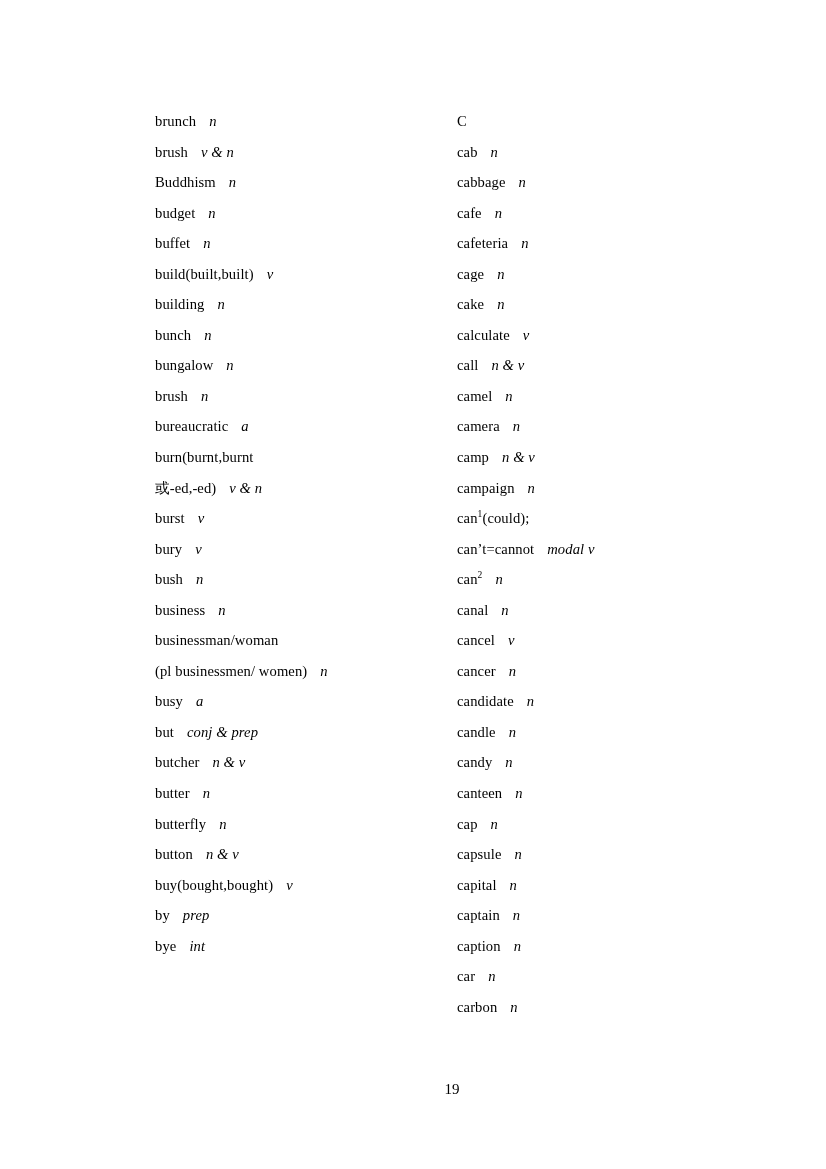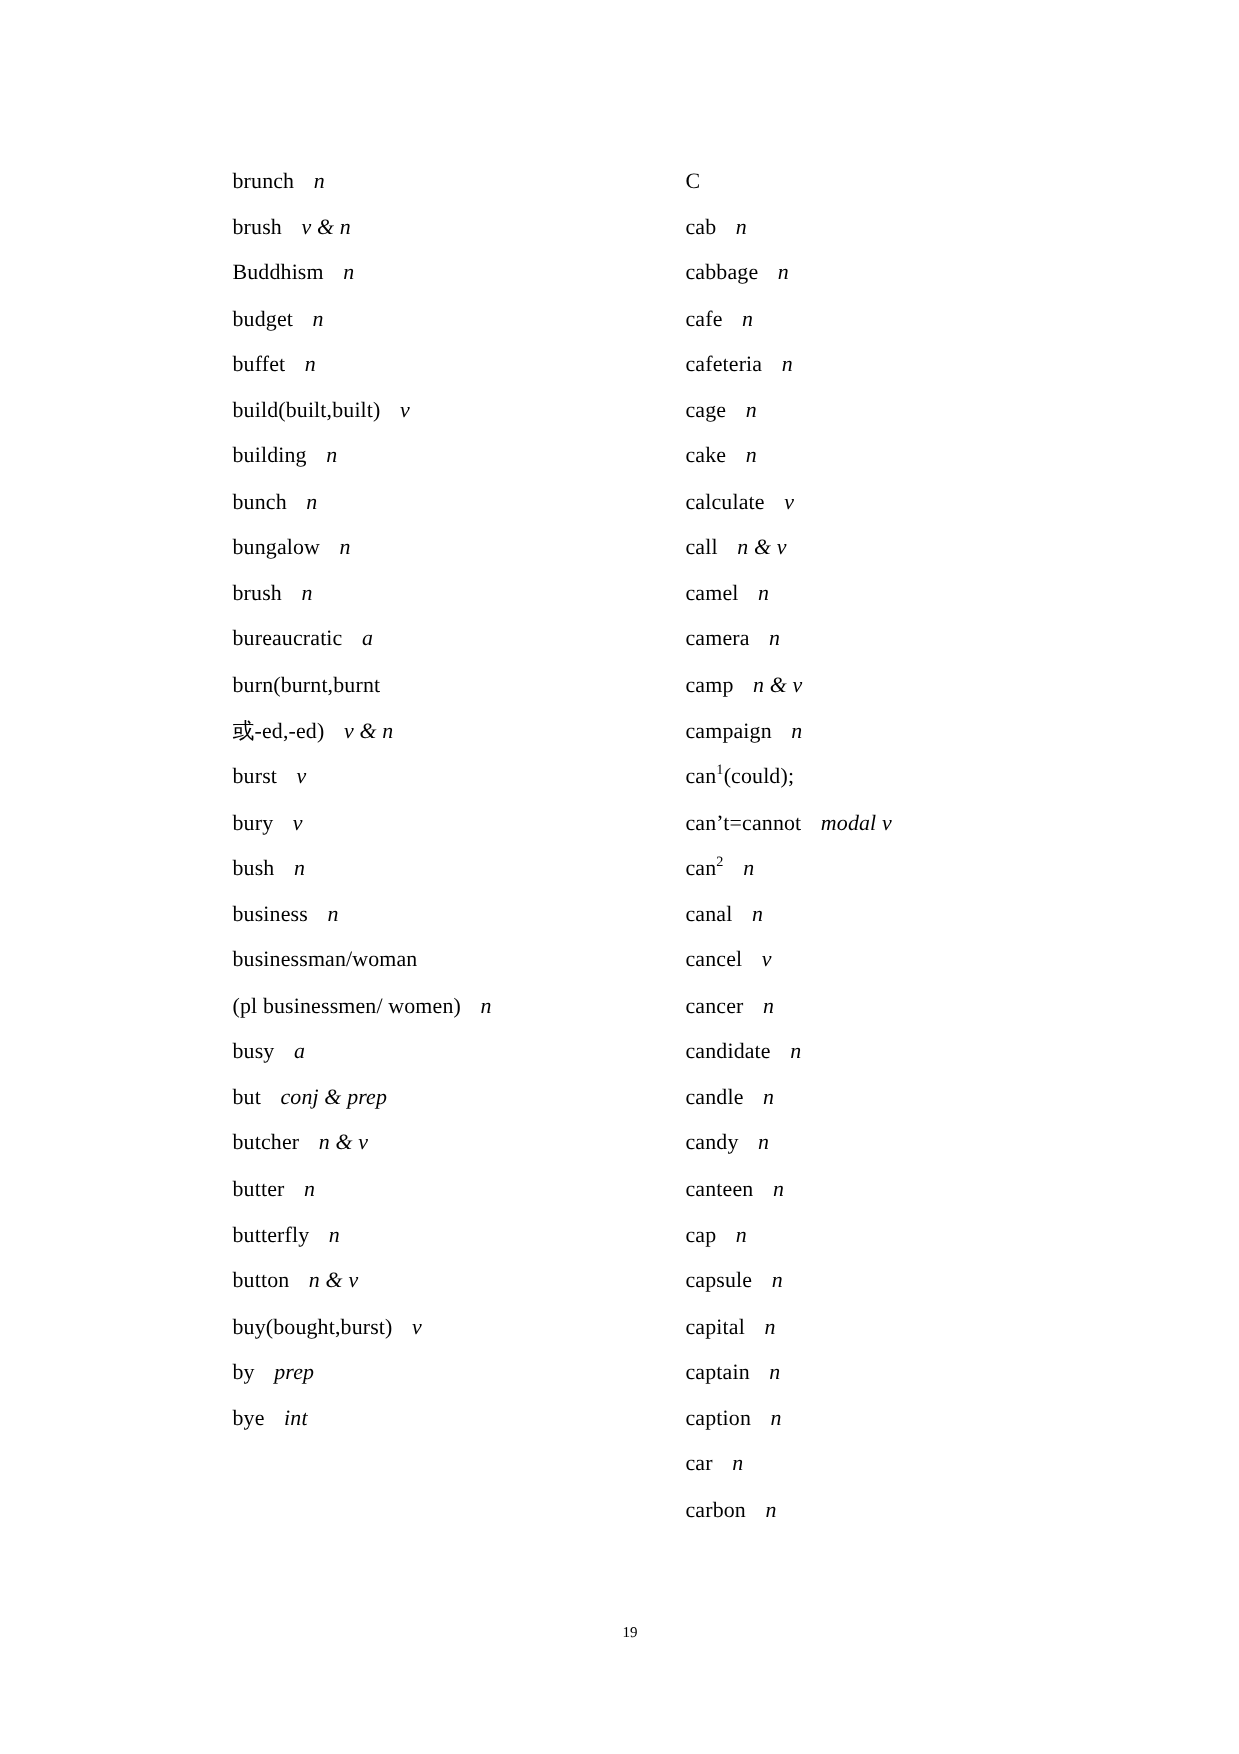--- a/index.html
+++ b/index.html
@@ -31,23 +31,23 @@
   .seg-regular { font-style: normal; }
   .seg-italic  { }
   .seg-sup {
     font-size: 9.5px;
     vertical-align: super;
     line-height: 0;
   }
   .page-number {
     position: absolute;
     top: 1081px;
-    left: 420px;
+    left: 452px;
     transform: translateX(-50%);
-    font-size: 10px;
+    font-size: 15px;
     line-height: 16px;
   }
 </style>
 </head>
 <body>
 
 <div class="page">
   <div class="column column-left">
       <div class="entry"><span class="word">brunch</span><span class="pos">n</span></div>
       <div class="entry"><span class="word">brush</span><span class="pos">v &amp; n</span></div>
@@ -67,21 +67,21 @@
       <div class="entry"><span class="word">bush</span><span class="pos">n</span></div>
       <div class="entry"><span class="word">business</span><span class="pos">n</span></div>
       <div class="entry"><span class="word">businessman/woman</span></div>
       <div class="entry"><span class="word"><span class="seg-regular">(</span><span class="seg-italic">pl</span><span class="seg-regular"> businessmen/ women)</span></span><span class="pos">n</span></div>
       <div class="entry"><span class="word">busy</span><span class="pos">a</span></div>
       <div class="entry"><span class="word">but</span><span class="pos">conj &amp; prep</span></div>
       <div class="entry"><span class="word">butcher</span><span class="pos">n &amp; v</span></div>
       <div class="entry"><span class="word">butter</span><span class="pos">n</span></div>
       <div class="entry"><span class="word">butterfly</span><span class="pos">n</span></div>
       <div class="entry"><span class="word">button</span><span class="pos">n &amp; v</span></div>
-      <div class="entry"><span class="word">buy(bought,burst)</span><span class="pos">v</span></div>
+      <div class="entry"><span class="word">buy(bought,bought)</span><span class="pos">v</span></div>
       <div class="entry"><span class="word">by</span><span class="pos">prep</span></div>
       <div class="entry"><span class="word">bye</span><span class="pos">int</span></div>
     </div>
   <div class="column column-right">
       <div class="entry"><span class="word">C</span></div>
       <div class="entry"><span class="word">cab</span><span class="pos">n</span></div>
       <div class="entry"><span class="word">cabbage</span><span class="pos">n</span></div>
       <div class="entry"><span class="word">cafe</span><span class="pos">n</span></div>
       <div class="entry"><span class="word">cafeteria</span><span class="pos">n</span></div>
       <div class="entry"><span class="word">cage</span><span class="pos">n</span></div>

